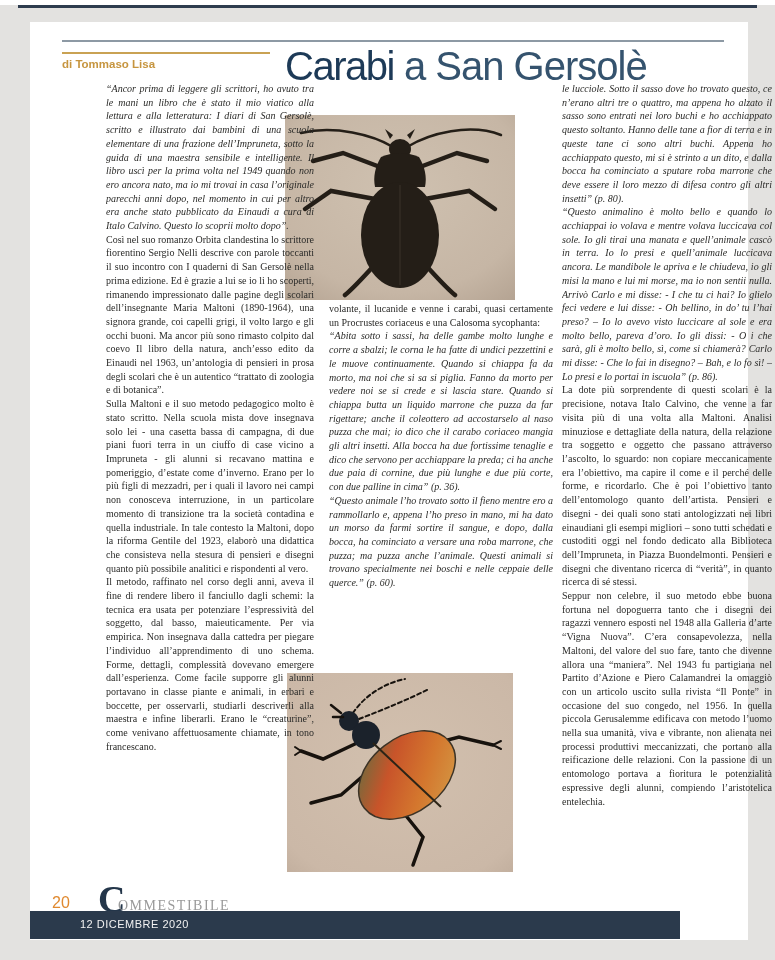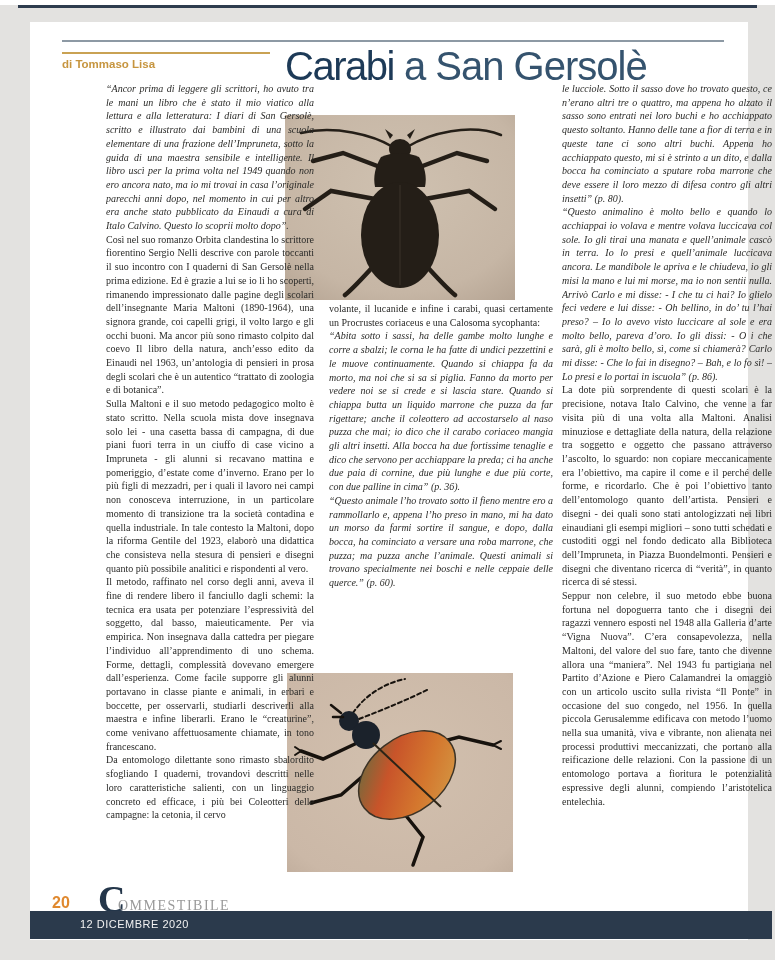--- a/index.html
+++ b/index.html
@@ -38,21 +38,21 @@
   .col1{left:32px;top:60px;width:208px;height:812px;}
   .col2{left:255px;top:280px;width:224px;height:368px;}
   .col3{left:488px;top:60px;width:210px;height:786px;}
   .fig{position:absolute;overflow:hidden;}
   .fig1{left:255px;top:93px;width:230px;height:185px;}
   .fig2{left:257px;top:651px;width:226px;height:199px;}
   .fig svg{display:block;}
   .pagenum{
     position:absolute;left:22px;top:872px;
     font-family:"Liberation Sans","DejaVu Sans",sans-serif;
-    font-size:16px;font-weight:bold;color:#e0892f;text-align:right;
+    font-size:16px;font-weight:normal;color:#e0892f;text-align:right;
   }
   .logo{position:absolute;left:68px;top:860px;width:130px;height:40px;}
   .logo .big-c{
     position:absolute;left:0;top:-2px;
     font-family:"Liberation Serif","DejaVu Serif",serif;
     font-size:38px;font-weight:bold;color:#24364a;line-height:38px;
   }
   .logo .l1{
     position:absolute;left:26px;top:2px;
     font-family:"Liberation Serif","DejaVu Serif",serif;
@@ -63,21 +63,21 @@
     font-family:"Liberation Serif","DejaVu Serif",serif;
     font-size:14px;letter-spacing:1.5px;color:#9a9a9a;
   }
   .logo .badge{
     position:absolute;left:44px;top:29px;
     background:#e0892f;color:#ffffff;
     font-family:"Liberation Sans","DejaVu Sans",sans-serif;
     font-size:5px;font-weight:bold;padding:1px 3px;border-radius:2px;
   }
   .datebar{
-    position:absolute;left:0;top:889px;width:742px;height:28px;
+    position:absolute;left:0;top:889px;width:650px;height:28px;
     background:#2b3a4c;
   }
   .datebar .date{
     position:absolute;left:50px;top:7px;
     font-family:"Liberation Sans","DejaVu Sans",sans-serif;
     font-size:11px;letter-spacing:0.5px;color:#f2f2f2;
   }
 </style>
 </head>
 <body>
@@ -158,25 +158,24 @@
         <path d="M86,70 L154,134" stroke="#2c2416" stroke-width="2"></path>
       </g>
     </svg>
   </div>
 
   <div class="col col1">
     <p class="it">“Ancor prima di leggere gli scrittori, ho avuto tra le mani un libro che è stato il mio viatico alla lettura e alla letteratura: I diari di San Gersolè, scritto e illustrato dai bambini di una scuola elementare di una frazione dell’Impruneta, sotto la guida di una maestra sensibile e intelligente. Il libro uscì per la prima volta nel 1949 quando non ero ancora nato, ma io mi trovai in casa l’originale parecchi anni dopo, nel momento in cui per altro era anche stato pubblicato da Einaudi a cura di Italo Calvino. Questo lo scoprii molto dopo”.</p>
     <p>Così nel suo romanzo Orbita clandestina lo scrittore fiorentino Sergio Nelli descrive con parole toccanti il suo incontro con I quaderni di San Gersolè nella prima edizione. Ed è grazie a lui se io li ho scoperti, rimanendo impressionato dalle pagine degli scolari dell’insegnante Maria Maltoni (1890-1964), una signora grande, coi capelli grigi, il volto largo e gli occhi buoni. Ma ancor più sono rimasto colpito dal coevo Il libro della natura, anch’esso edito da Einaudi nel 1963, un’antologia di pensieri in prosa degli scolari che è un autentico “trattato di zoologia e di botanica”.</p>
     <p>Sulla Maltoni e il suo metodo pedagogico molto è stato scritto. Nella scuola mista dove insegnava solo lei - una casetta bassa di campagna, di due piani fuori terra in un ciuffo di case vicino a Impruneta - gli alunni si recavano mattina e pomeriggio, d’estate come d’inverno. Erano per lo più figli di mezzadri, per i quali il lavoro nei campi non conosceva interruzione, in un particolare momento di transizione tra la società contadina e quella industriale. In tale contesto la Maltoni, dopo la riforma Gentile del 1923, elaborò una didattica che consisteva nella stesura di pensieri e disegni quanto più possibile analitici e rispondenti al vero.</p>
     <p>Il metodo, raffinato nel corso degli anni, aveva il fine di rendere libero il fanciullo dagli schemi: la tecnica era usata per potenziare l’espressività del soggetto, dal basso, maieuticamente. Per via empirica. Non insegnava dalla cattedra per piegare l’individuo all’apprendimento di uno schema. Forme, dettagli, complessità dovevano emergere dall’esperienza. Come facile supporre gli alunni portavano in classe piante e animali, in erbari e boccette, per osservarli, studiarli descriverli alla maestra e infine liberarli. Erano le “creaturine”, come venivano affettuosamente chiamate, in tono francescano.</p>
-    <p>Da entomologo dilettante sono rimasto sbalordito sfogliando I quaderni, trovandovi descritti nelle loro caratteristiche salienti, con un linguaggio concreto ed efficace, i più bei Coleotteri delle campagne: la cetonia, il cervo</p>
   </div>
 
   <div class="col col2">
-    <p>volante, il lucanide e infine i carabi, quasi certamente un Procrustes coriaceus e una Calosoma sycophanta:</p>
+    <p>volante, il lucanide e venne i carabi, quasi certamente un Procrustes coriaceus e una Calosoma sycophanta:</p>
     <p class="it">“Abita sotto i sassi, ha delle gambe molto lunghe e corre a sbalzi; le corna le ha fatte di undici pezzettini e le muove continuamente. Quando si chiappa fa da morto, ma noi che si sa si piglia. Fanno da morto per vedere noi se si crede e si lascia stare. Quando si chiappa butta un liquido marrone che puzza da far rigettare; anche il coleottero ad accostarselo al naso puzza che mai; io dico che il carabo coriaceo mangia gli altri insetti. Alla bocca ha due fortissime tenaglie e dico che servono per acchiappare la preda; ci ha anche due paia di cornine, due più lunghe e due più corte, con due palline in cima” (p. 36).</p>
     <p class="it">“Questo animale l’ho trovato sotto il fieno mentre ero a rammollarlo e, appena l’ho preso in mano, mi ha dato un morso da farmi sortire il sangue, e dopo, dalla bocca, ha cominciato a versare una roba marrone, che puzza; ma puzza anche l’animale. Questi animali si trovano specialmente nei boschi e nelle ceppaie delle querce.” (p. 60).</p>
   </div>
 
   <div class="col col3">
     <p class="it">le lucciole. Sotto il sasso dove ho trovato questo, ce n’erano altri tre o quattro, ma appena ho alzato il sasso sono entrati nei loro buchi e ho acchiappato questo soltanto. Hanno delle tane a fior di terra e in queste tane ci sono altri buchi. Appena ho acchiappato questo, mi si è strinto a un dito, e dalla bocca ha cominciato a sputare roba marrone che deve essere il loro mezzo di difesa contro gli altri insetti” (p. 80).</p>
     <p class="it">“Questo animalino è molto bello e quando lo acchiappai io volava e mentre volava luccicava col sole. Io gli tirai una manata e quell’animale cascò in terra. Io lo presi e quell’animale luccicava ancora. Le mandibole le apriva e le chiudeva, io gli misi la mano e lui mi morse, ma io non sentii nulla. Arrivò Carlo e mi disse: - I che tu ci hai? Io glielo feci vedere e lui disse: - Oh bellino, in do’ tu l’hai preso? – Io lo avevo visto luccicare al sole e era molto bello, pareva d’oro. Io gli dissi: - O i che sarà, gli è molto bello, sì, come si chiamerà? Carlo mi disse: - Che lo fai in disegno? – Bah, e lo fo sì! – Lo presi e lo portai in iscuola” (p. 86).</p>
     <p>La dote più sorprendente di questi scolari è la precisione, notava Italo Calvino, che venne a far visita più di una volta alla Maltoni. Analisi minuziose e dettagliate della natura, della relazione tra soggetto e oggetto che passano attraverso l’ascolto, lo sguardo: non copiare meccanicamente era l’obiettivo, ma capire il come e il perché delle forme, e ricordarlo. Che è poi l’obiettivo tanto dell’entomologo quanto dell’artista. Pensieri e disegni - dei quali sono stati antologizzati nei libri einaudiani gli esempi migliori – sono tutti schedati e custoditi oggi nel fondo dedicato alla Biblioteca dell’Impruneta, in Piazza Buondelmonti. Pensieri e disegni che diventano ricerca di “verità”, in quanto ricerca di sé stessi.</p>
     <p>Seppur non celebre, il suo metodo ebbe buona fortuna nel dopoguerra tanto che i disegni dei ragazzi vennero esposti nel 1948 alla Galleria d’arte “Vigna Nuova”. C’era consapevolezza, nella Maltoni, del valore del suo fare, tanto che divenne allora una “maniera”. Nel 1943 fu partigiana nel Partito d’Azione e Piero Calamandrei la omaggiò con un articolo uscito sulla rivista “Il Ponte” in occasione del suo congedo, nel 1956. In quella piccola Gerusalemme edificava con metodo l’uomo nella sua umanità, viva e vibrante, non alienata nei processi produttivi meccanizzati, che portano alla reificazione delle relazioni. Con la passione di un entomologo portava a fioritura le potenzialità espressive degli alunni, compiendo l’aristotelica entelechia.</p>
   </div>

